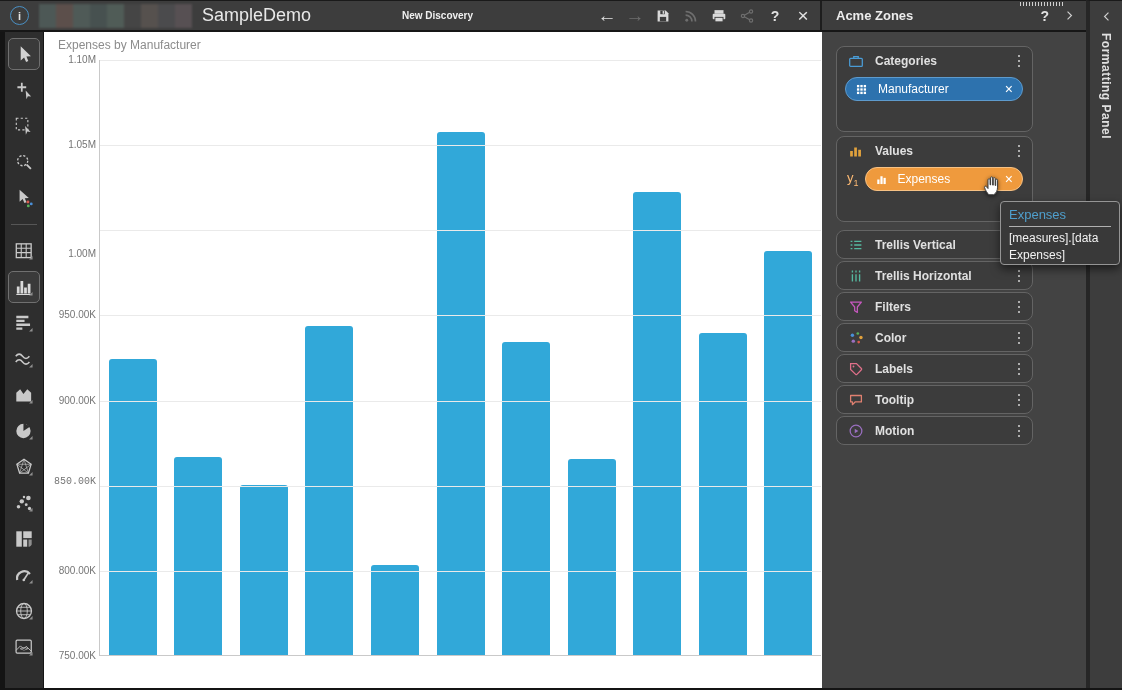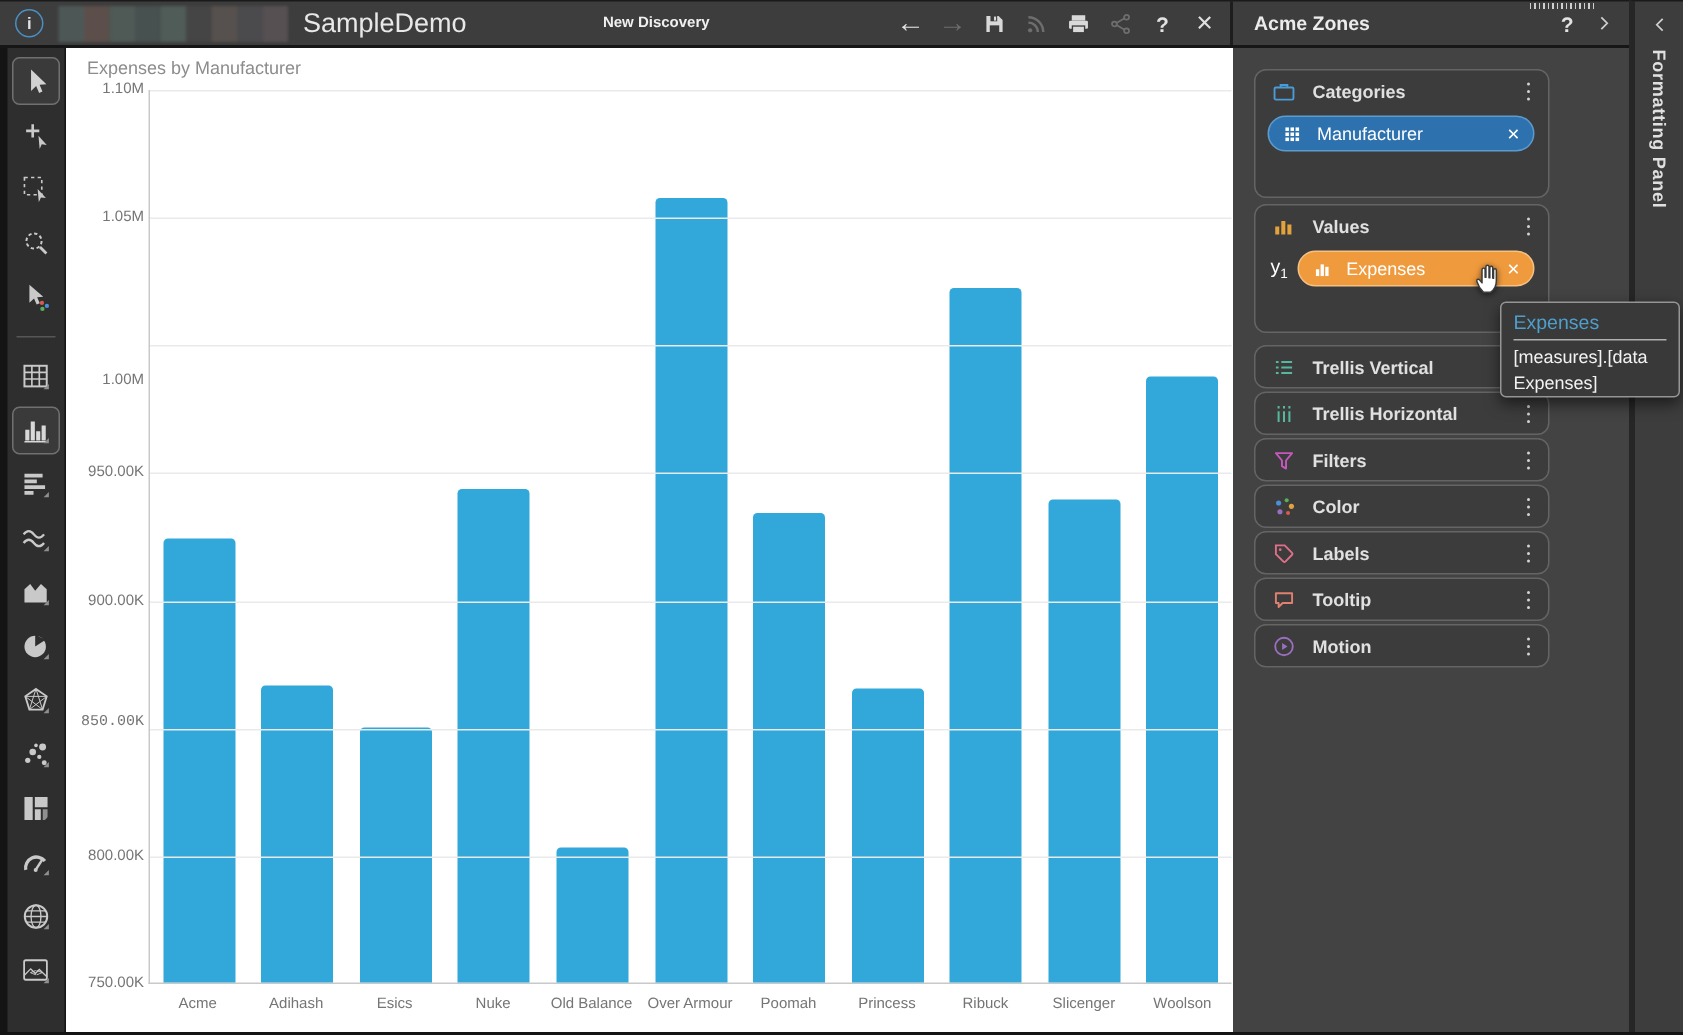--- a/index.html
+++ b/index.html
@@ -75,21 +75,21 @@
   .dz-box.large { height:86px; margin-bottom:4px; }
   .dz-box.gap-after { margin-bottom:8px; }
   .dz-box.small { height:29px; }
   .dz-head { display:flex; align-items:center; height:28px; padding:0 5px 0 10px; }
   .dz-ic { width:18px; height:18px; margin-right:10px; display:flex; align-items:center; }
   .dz-label { flex:1; color:#e0e0e0; font-size:12px; font-weight:bold; }
   .kebab { width:16px; height:20px; display:flex; flex-direction:column; gap:2.5px;
            align-items:center; justify-content:center; }
   .kebab i { width:2.5px; height:2.5px; background:#d5d5d5; border-radius:50%; }
   .chip-row { display:flex; align-items:center; padding:2px 9px 0 8px; }
-  .axis-prefix { color:#ffffff; font-size:13px; margin:0 6px 0 2px; }
+  .axis-prefix { color:#fdba74; font-size:13px; margin:0 6px 0 2px; }
   .axis-prefix sub { font-size:9px; }
   .chip { flex:1; height:24px; border-radius:12px; display:flex; align-items:center;
           padding:0 9px; color:#fff; font-size:12px; }
   .chip.blue   { background:#2d72ae; border:1px solid #5e9bcd; }
   .chip.orange { background:#ef9a3d; border:1px solid #f6c184; }
   .chip-ic { width:14px; height:14px; margin-right:9px; display:flex; align-items:center; }
   .chip-label { flex:1; }
   .chip-close { font-size:14px; color:#fff; line-height:1; }
 
   
@@ -344,33 +344,20 @@
             <div class="bar" style="height: 404px; background: rgb(49, 168, 217);"></div>
           </div>
         </div>
     <div class="gridline" style="top: 0px;"></div>
         <div class="gridline" style="top: 85.1429px;"></div>
         <div class="gridline" style="top: 170.286px;"></div>
         <div class="gridline" style="top: 255.429px;"></div>
         <div class="gridline" style="top: 340.571px;"></div>
         <div class="gridline" style="top: 425.714px;"></div>
         <div class="gridline" style="top: 510.857px;"></div>
-      </div>
-    <div class="xlabels" id="xlabels">
-        <div class="xlab">Acme</div>
-        <div class="xlab">Adihash</div>
-        <div class="xlab">Esics</div>
-        <div class="xlab">Nuke</div>
-        <div class="xlab">Old Balance</div>
-        <div class="xlab">Over Armour</div>
-        <div class="xlab">Poomah</div>
-        <div class="xlab">Princess</div>
-        <div class="xlab">Ribuck</div>
-        <div class="xlab">Slicenger</div>
-        <div class="xlab">Woolson</div>
       </div>
   </div>
 
   <div class="drop-panel" id="dropzones">
       <div class="dz-box large">
         <div class="dz-head">
           <span class="dz-ic" style="color: rgb(74, 156, 214);">
             <svg width="18" height="18" viewBox="0 0 20 20">
               <rect x="3" y="7" width="14" height="9" rx="1" stroke="currentColor" fill="none" stroke-width="1.4"></rect>
               <path d="M7.5 7V5.2h5V7" stroke="currentColor" fill="none" stroke-width="1.4"></path>

